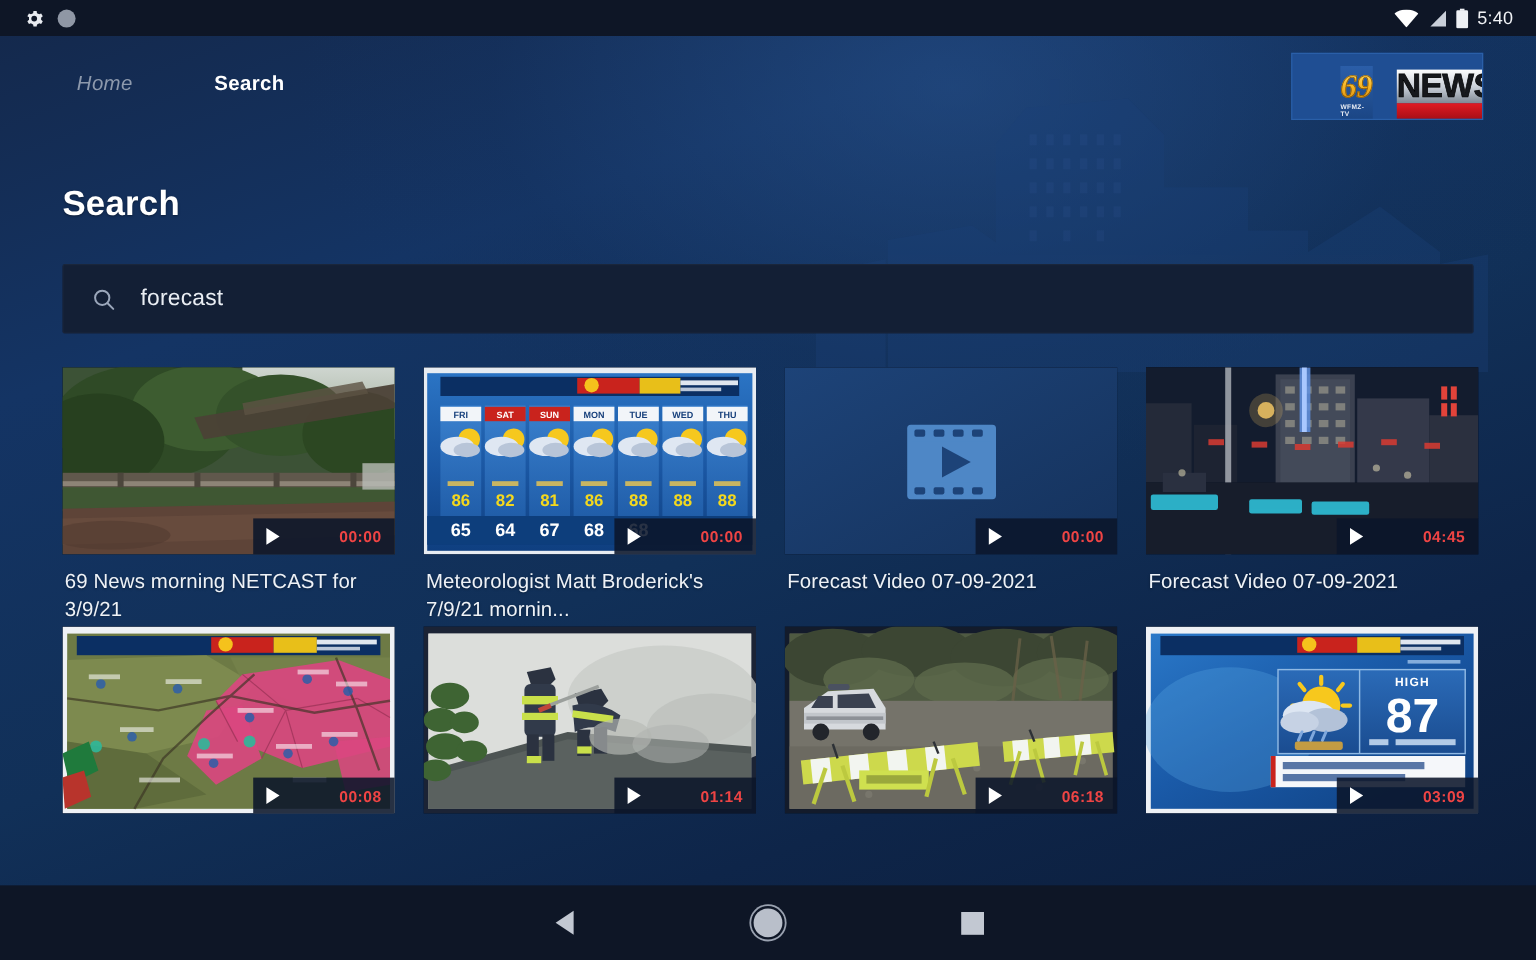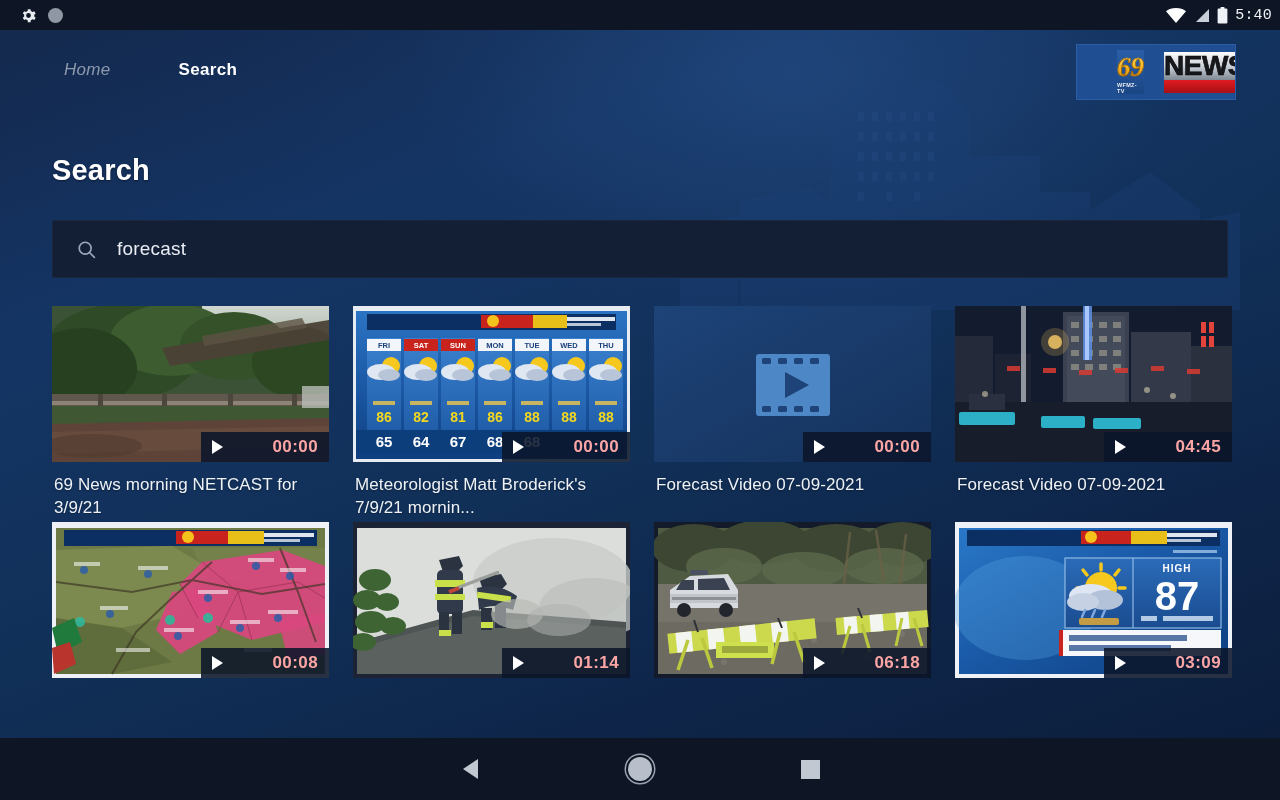--- a/index.html
+++ b/index.html
@@ -18,21 +18,21 @@
 
   
   .status-bar {
     position: absolute; top: 0; left: 0;
     width: 1280px; height: 30px;
     background: #0e1626;
     display: flex; align-items: center;
     z-index: 40;
   }
   .status-left { display: flex; align-items: center; gap: 11px; padding-left: 20px; }
-  .status-right { margin-left: auto; display: flex; align-items: center; gap: 7px; padding-right: 8px; font-family: Liberation Mono, monospace; }
+  .status-right { margin-left: auto; display: flex; align-items: center; gap: 7px; padding-right: 19px; }
   .gear-ic { width: 17px; height: 17px; display:block; }
   .dot-ic {
     width: 15px; height: 15px; border-radius: 50%;
     background: #9aa3b0; opacity: .92;
   }
   .wifi-ic, .signal-ic, .batt-ic { display:block; }
   .clock-txt { color: #f0f2f5; font-size: 15px; letter-spacing: .2px; font-weight: 500; }
 
   
   .app-bg {
@@ -66,21 +66,21 @@
     font-family: "Liberation Sans", sans-serif;
   }
   .nav-tab.inactive { color: #8d99ac; font-weight: 400; font-style: italic; }
   .nav-tab.active { color: #ffffff; font-weight: 700; }
 
   .logo-box {
     position: absolute; right: 44px; top: 14px;
     width: 160px; height: 56px;
     background: #1f4e93;
     border: 1px solid #2a5fa8;
-    display: flex; align-items: center;
+    display: flex; align-items: flex-end;
     overflow: hidden;
     padding-left: 40px;
   }
   .logo-69 {
     width: 54px; position: relative;
     display: flex; flex-direction: column;
     align-items: center; justify-content: center;
     background: linear-gradient(180deg,#2b5ea8 0%, #1b4685 100%);
   }
   .logo-69 .num {
@@ -170,21 +170,21 @@
     display: flex; align-items: center; justify-content: center;
     gap: 9px; padding: 0 11px;
   }
   .badge .tri {
     width: 0; height: 0;
     border-left: 11px solid #ffffff;
     border-top: 7px solid transparent;
     border-bottom: 7px solid transparent;
   }
   .badge .dur {
-    color: #fca5a5; font-size: 17px; font-weight: 600;
+    color: #ef4444; font-size: 13px; font-weight: 600;
     letter-spacing: .4px;
     font-family: "Liberation Sans", sans-serif;
     margin-left: 41px;
   }
   .card-title {
     color: #eef2f7;
     font-size: 17px; line-height: 1.35;
     padding: 12px 2px 0 2px;
     letter-spacing: .1px;
     text-shadow: 0 1px 2px rgba(0,0,0,.35);

